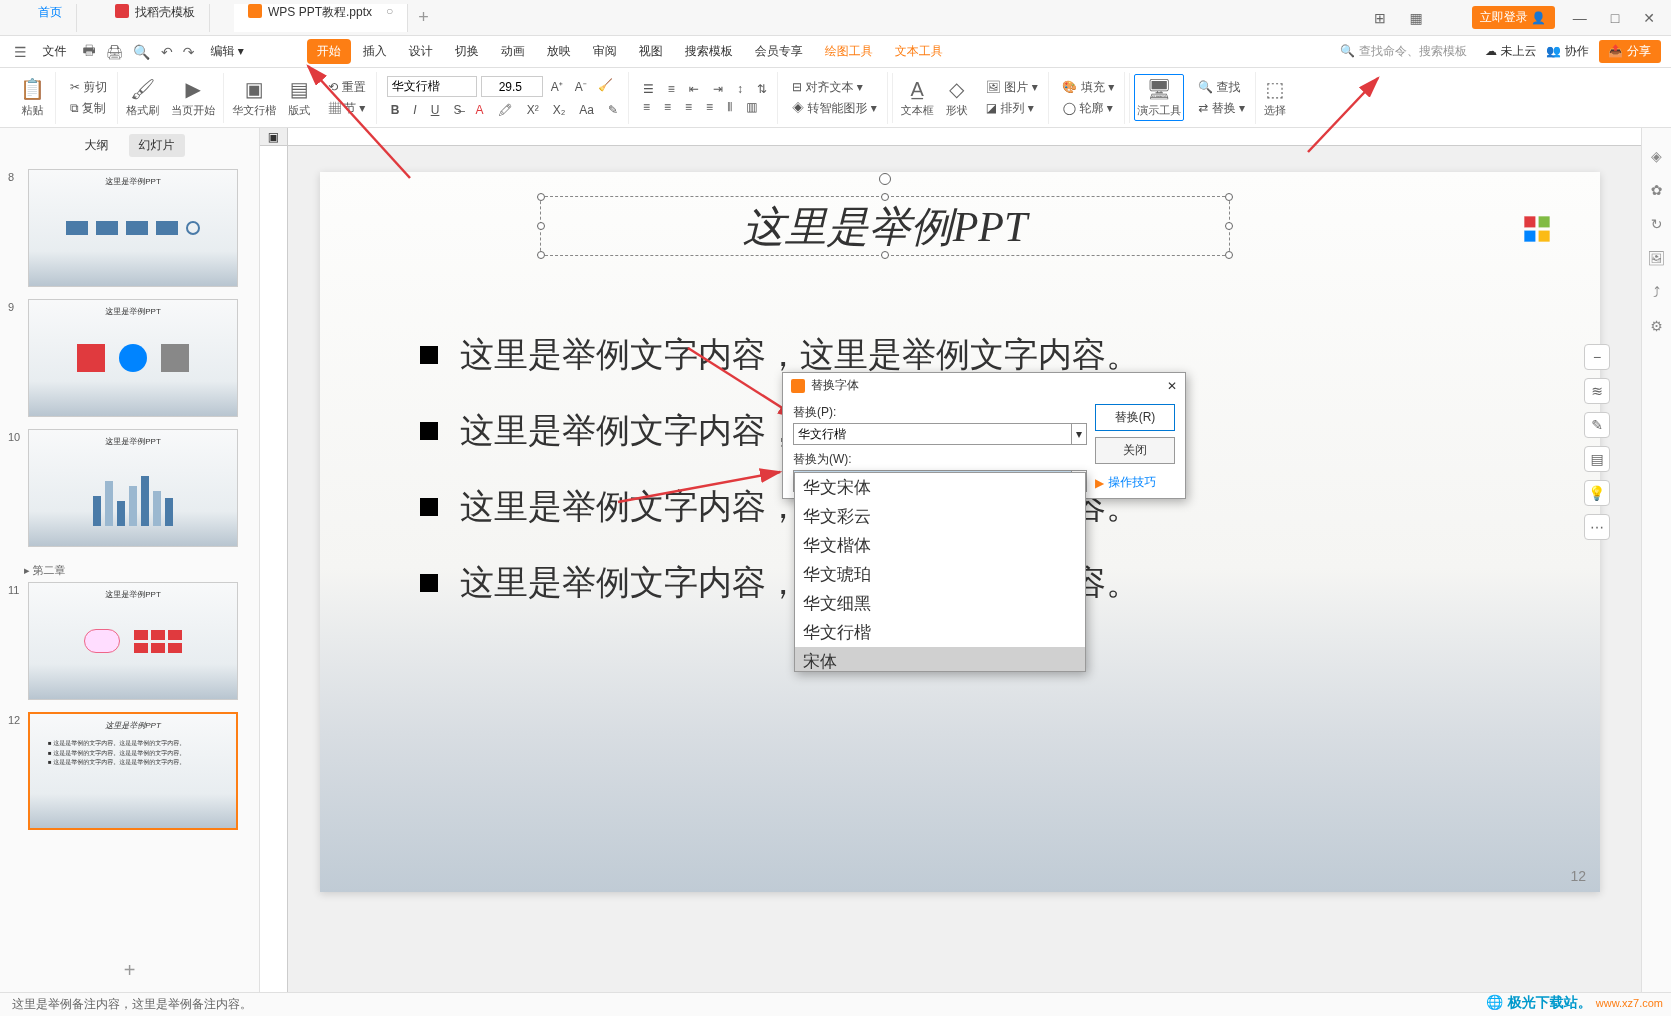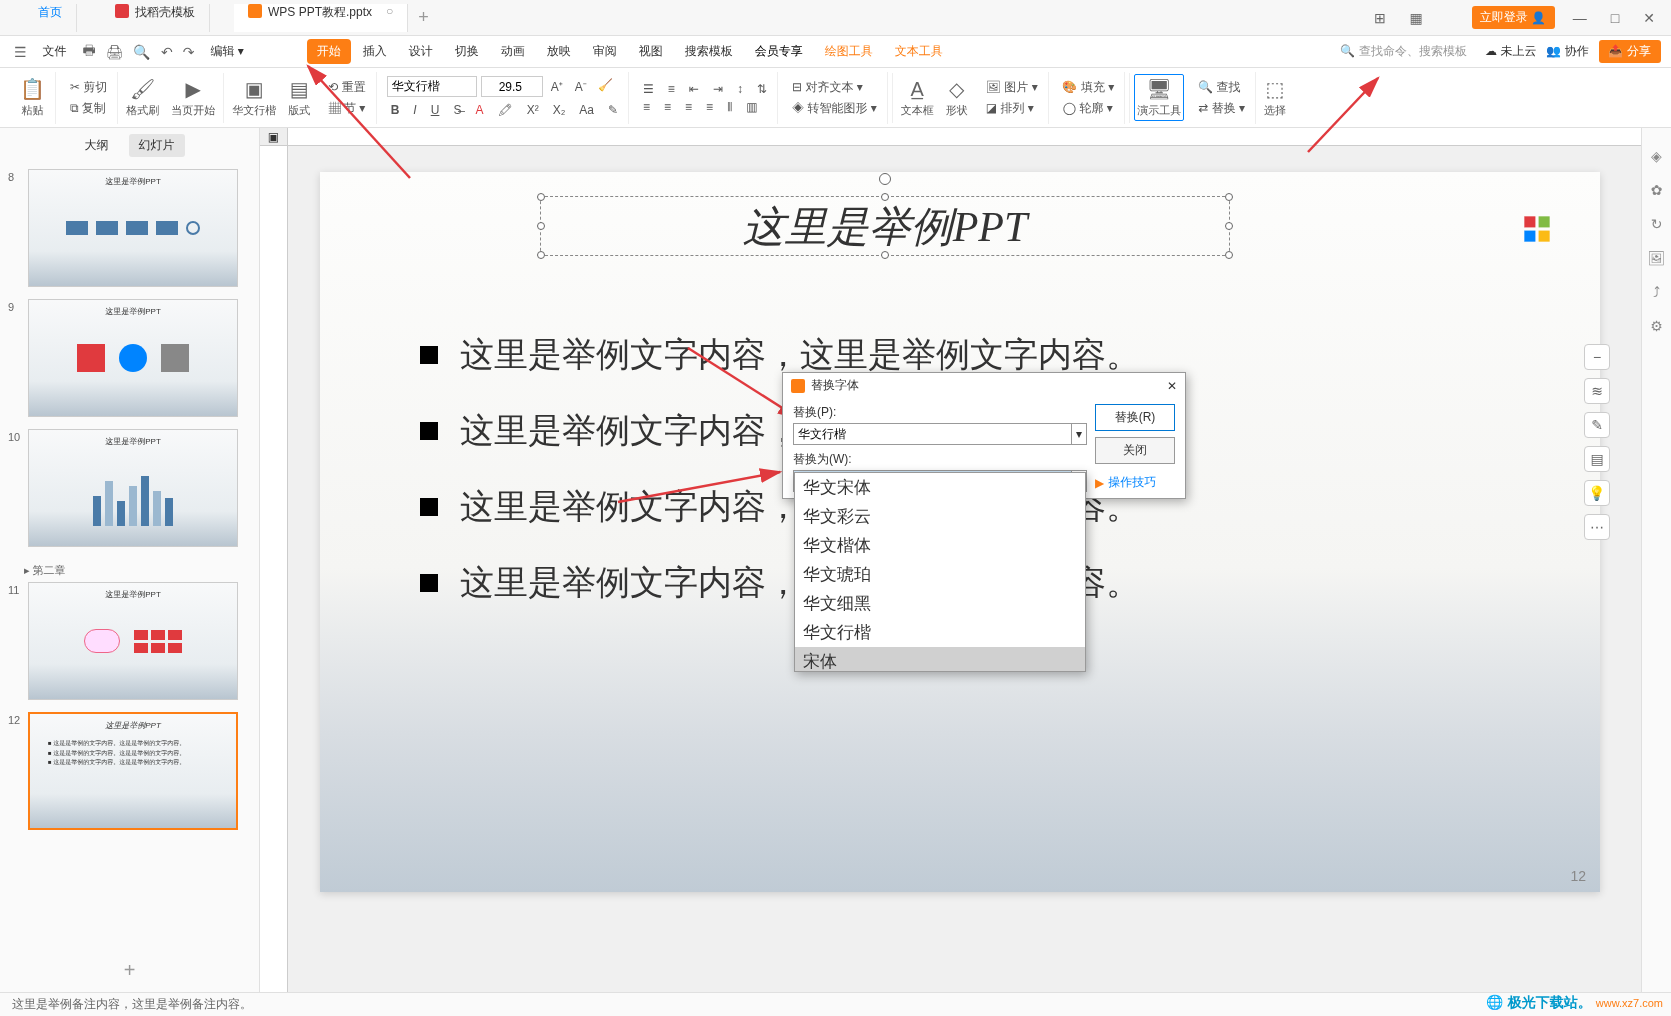--- a/index.html
+++ b/index.html
@@ -18,21 +18,21 @@
     .login-btn { background: #fd7e14; color: #fff; padding: 3px 8px; border-radius: 3px; display: flex; align-items: center; gap: 4px; margin-left: 31px; }
     .win-btn { color: #666; font-size: 14px; padding: 4px 6px; cursor: pointer; }
     
     
     .menubar { display: flex; align-items: center; height: 32px; padding: 0 10px; background: #fff; border-bottom: 1px solid #e0e0e0; gap: 2px; white-space: nowrap; }
     .menu-icon { color: #666; font-size: 14px; padding: 2px 4px; cursor: pointer; }
     .menu-tabs { display: flex; align-items: center; margin-left: 10px; gap: 2px; padding-left: 41px; }
     .menu-tab { padding: 4px 10px; cursor: pointer; color: #333; }
     .menu-tab.active { background: #fd7e14; color: #fff; border-radius: 4px; }
     .menu-tab.special { color: #fd7e14; }
-    .menu-tab.special2 { color: #000000; }
+    .menu-tab.special2 { color: #404040; }
     .menu-right { margin-left: auto; display: flex; align-items: center; gap: 10px; }
     .search-box { color: #999; padding: 2px 8px; }
     .share-btn { background: #fd7e14; color: #fff; padding: 3px 10px; border-radius: 3px; }
     
     
     .ribbon { display: flex; align-items: center; height: 60px; padding: 4px 10px; background: #fff; border-bottom: 1px solid #e0e0e0; gap: 4px; white-space: nowrap; }
     .ribbon-group { display: flex; align-items: center; flex-direction: column; padding: 0 6px; border-right: 1px solid #eee; height: 52px; justify-content: center; }
     .ribbon-group.row { flex-direction: row; gap: 4px; }
     .ribbon-item { display: flex; flex-direction: column; align-items: center; gap: 2px; padding: 2px 4px; cursor: pointer; font-size: 11px; color: #555; }
     .ribbon-icon-lg { font-size: 20px; color: #666; }

